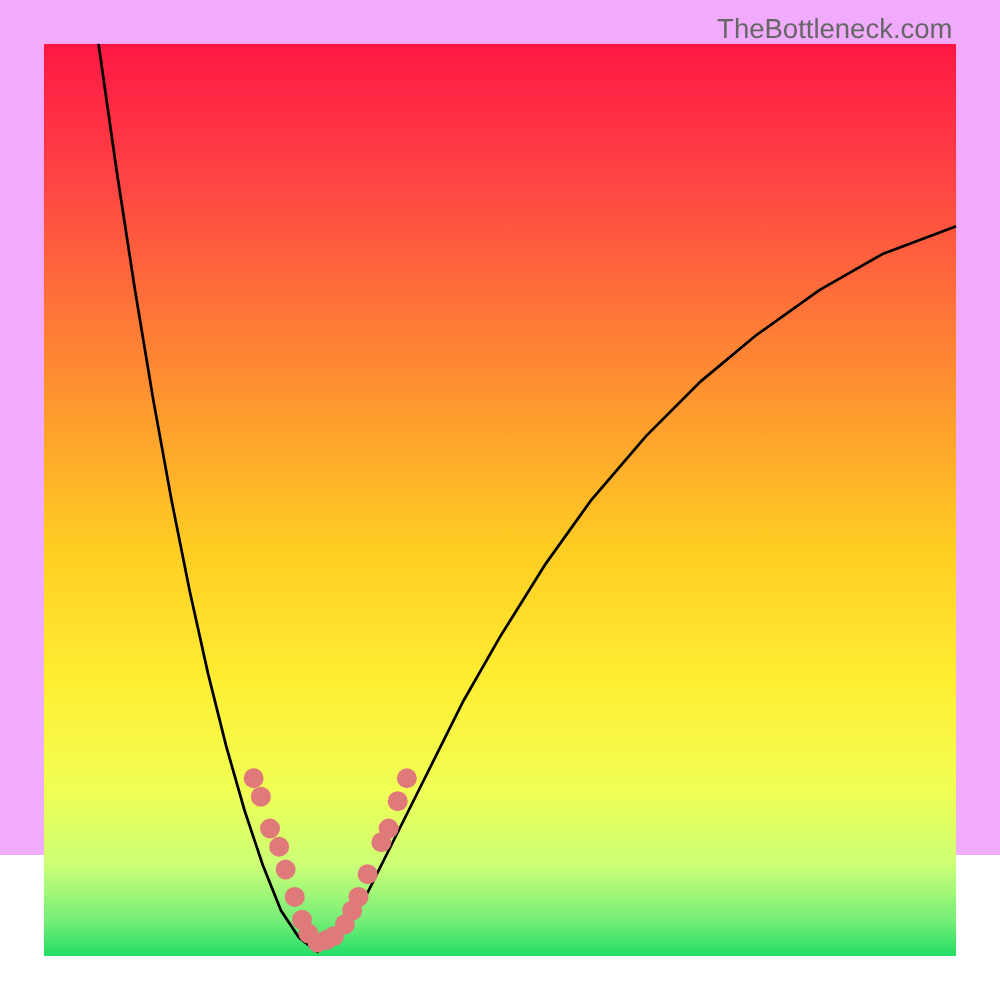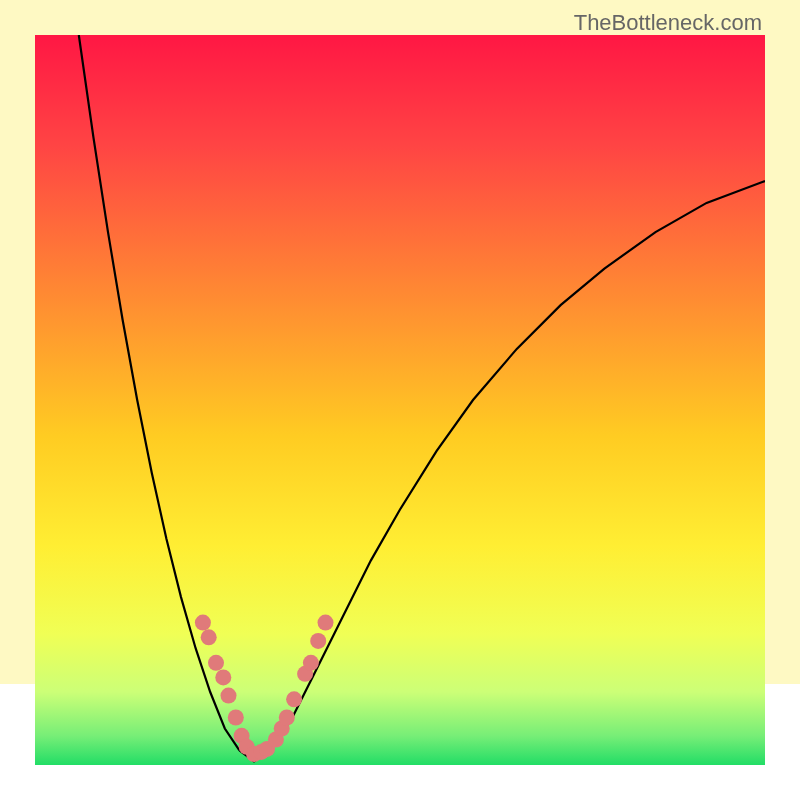--- a/index.html
+++ b/index.html
@@ -1,16 +1,16 @@
 <!DOCTYPE html>
 <html><head>
   <meta charset="utf-8">
   <style>
     body { margin: 0; padding: 0; width: 800px; height: 800px; position: relative; font-family: Arial, sans-serif; }
-    .container { width: 800px; height: 684px; background: #fef9c3; position: relative; }
+    .container { width: 800px; height: 684px; background: #f0abfc; position: relative; }
     .plot-area { position: absolute; left: 35px; top: 35px; width: 730px; height: 730px; }
     .attribution { position: absolute; top: 10px; right: 38px; color: #666; font-size: 22px; font-weight: 500; z-index: 10; }
   </style>
 </head>
 <body>
 
 <div class="container">
   <div class="attribution">TheBottleneck.com</div>
   <svg class="plot-area" viewBox="0 0 730 730" preserveAspectRatio="none">
     <defs>

